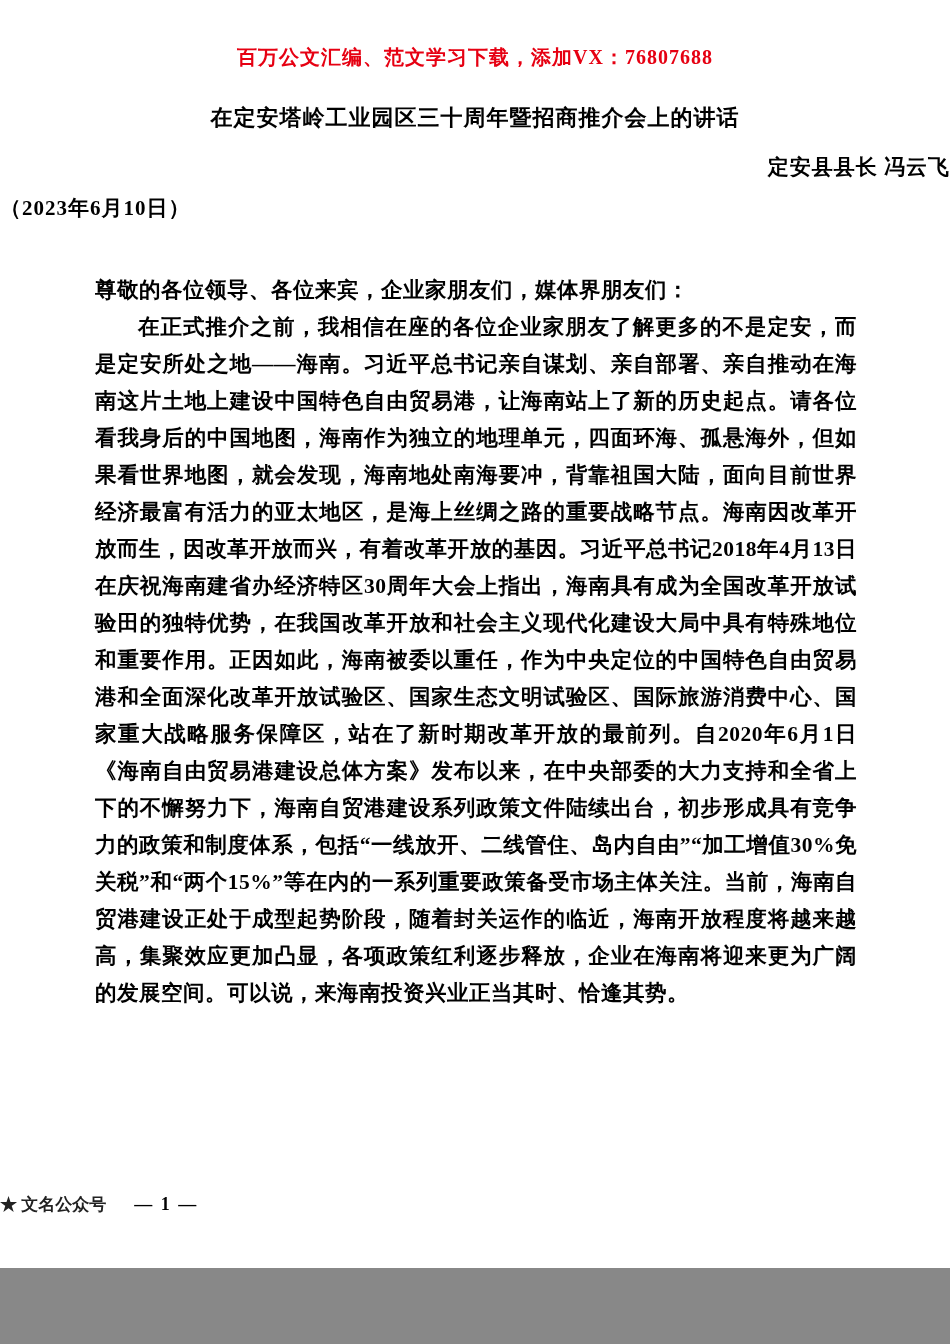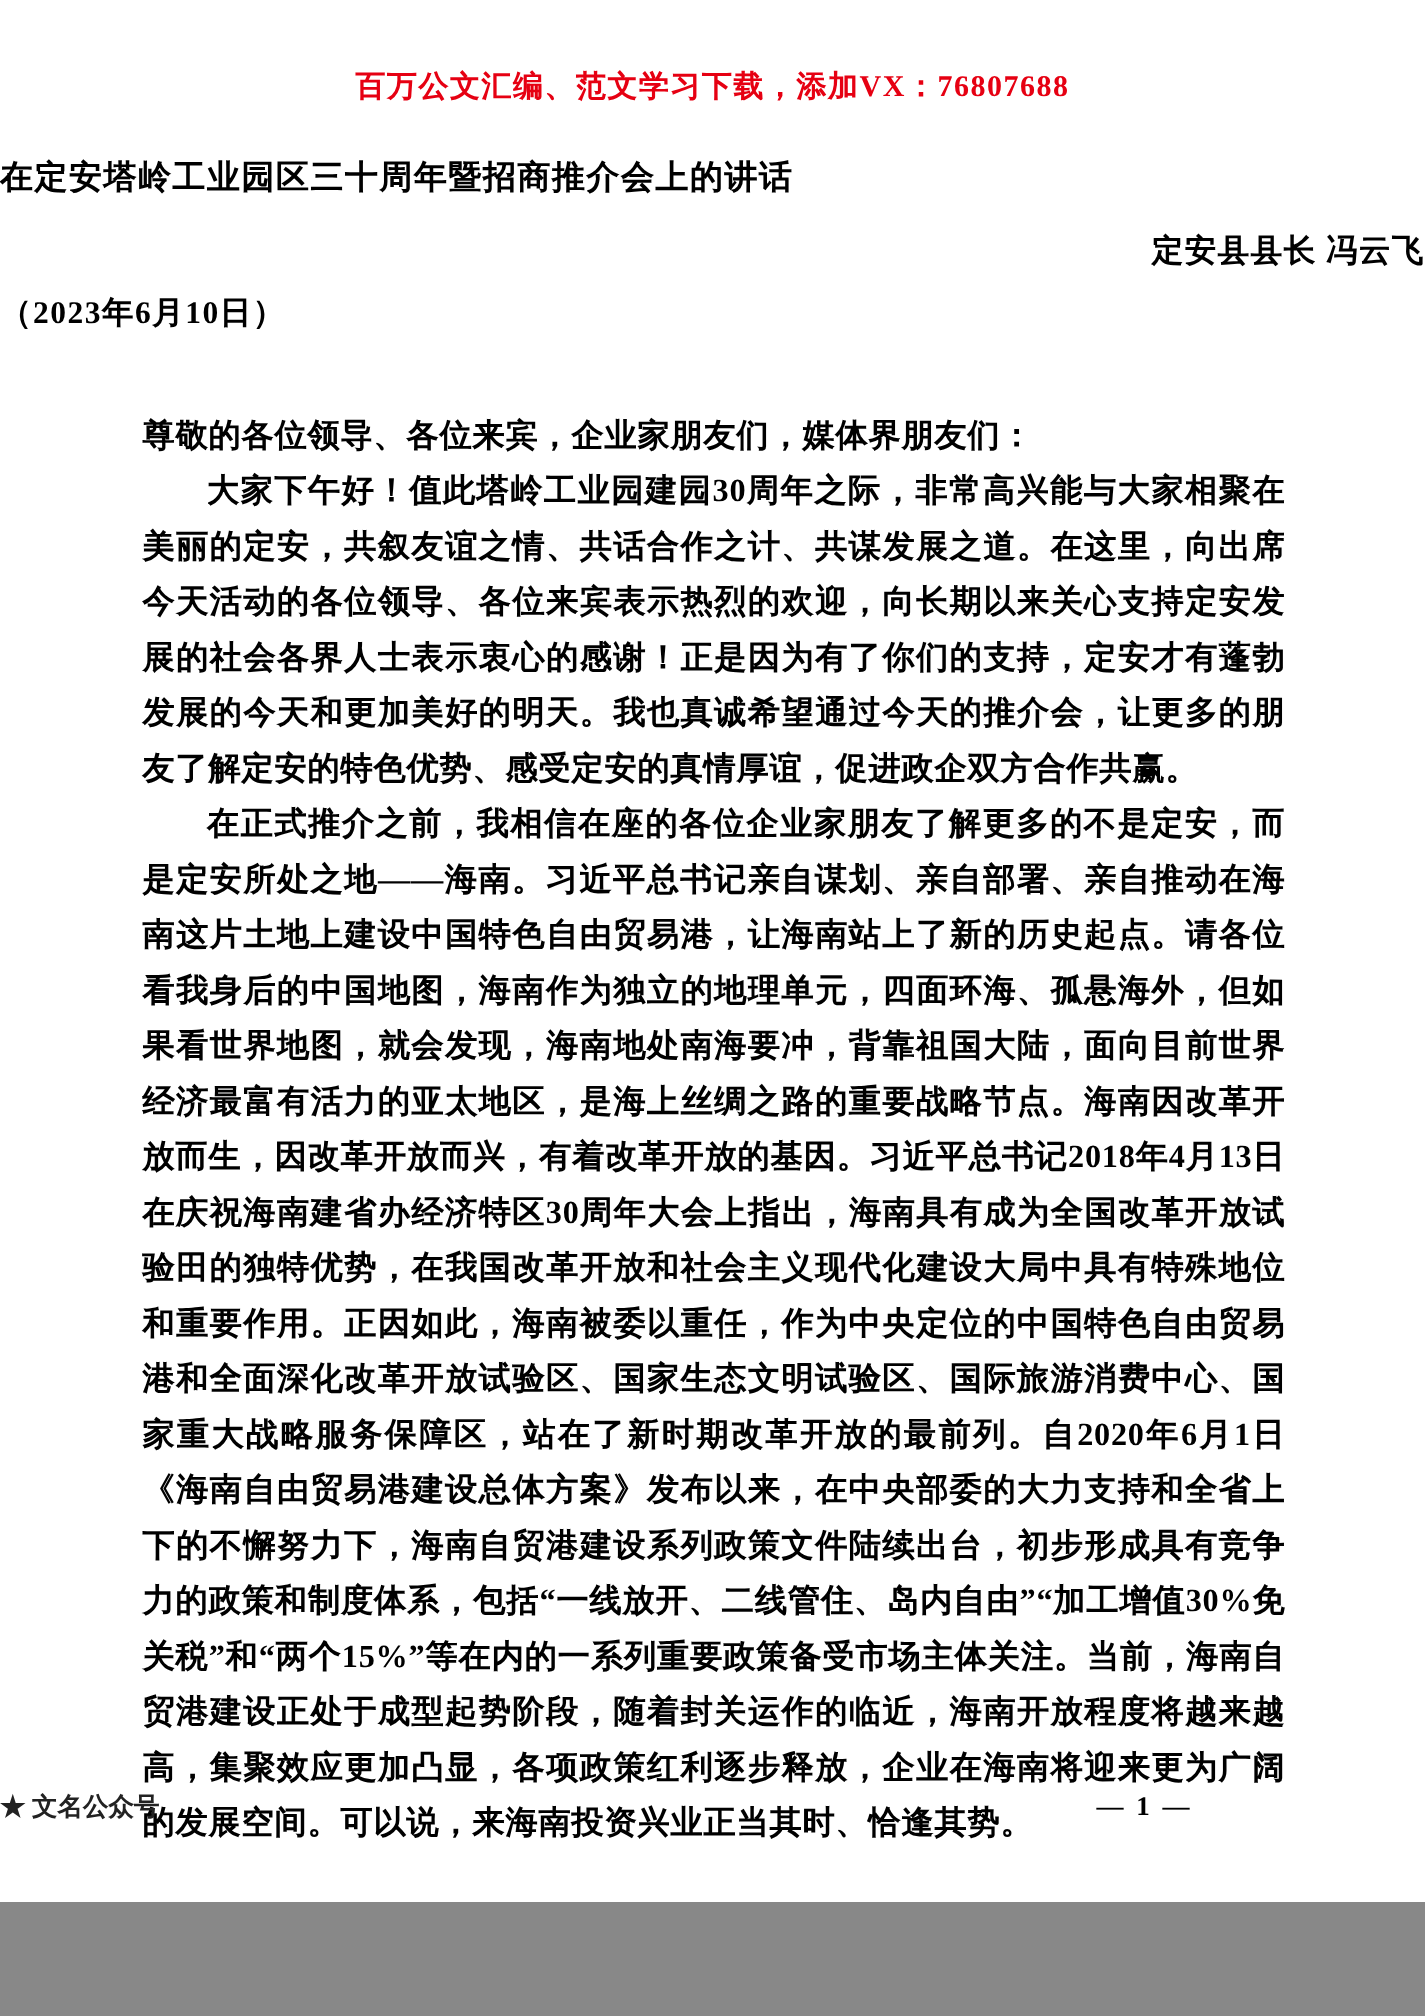--- a/index.html
+++ b/index.html
@@ -17,20 +17,21 @@
   .ad-line {
     padding-top: 44px;
     text-align: center;
     color: #e60012;
     font-size: 20px;
     font-weight: 600;
     letter-spacing: 1px;
   }
   .doc-title {
     margin-top: 32px;
+    text-align: center;
     font-size: 22px;
     font-weight: 700;
     letter-spacing: 1px;
   }
   .doc-author {
     margin-top: 20px;
     text-align: right;
     font-size: 21px;
     font-weight: 600;
     letter-spacing: 1px;
@@ -56,21 +57,21 @@
   }
   .para {
     text-indent: 2em;
   }
   .page-footer {
     position: absolute;
     left: 0;
     right: 155px;
     bottom: 52px;
     display: flex;
-    justify-content: space-between;
+    justify-content: flex-start;
     align-items: center;
     gap: 28px;
     font-size: 17px;
     font-weight: 600;
     color: #222222;
   }
   .page-number {
     font-size: 18px;
     letter-spacing: 2px;
     color: #000000;
@@ -84,21 +85,20 @@
   <div class="ad-line">百万公文汇编、范文学习下载，添加VX：76807688</div>
 
   <h1 class="doc-title">在定安塔岭工业园区三十周年暨招商推介会上的讲话</h1>
 
   <div class="doc-author">定安县县长 冯云飞</div>
 
   <div class="doc-date">（2023年6月10日）</div>
 
   <div class="doc-body">
     <p class="salutation">尊敬的各位领导、各位来宾，企业家朋友们，媒体界朋友们：</p>
-    <p class="para">大家下午好！值此塔岭工业园建园30周年之际，非常高兴能与大家相聚在美丽的定安，共叙友谊之情、共话合作之计、共谋发展之道。在这里，向出席今天活动的各位领导、各位来宾表示热烈的欢迎，向长期以来关心支持定安发展的社会各界人士表示衷心的感谢！正是因为有了你们的支持，定安才有蓬勃发展的今天和更加美好的明天。我也真诚希望通过今天的推介会，让更多的朋友了解定安的特色优势、感受定安的真情厚谊，促进政企双方合作共赢。</p>
     <p class="para">在正式推介之前，我相信在座的各位企业家朋友了解更多的不是定安，而是定安所处之地——海南。习近平总书记亲自谋划、亲自部署、亲自推动在海南这片土地上建设中国特色自由贸易港，让海南站上了新的历史起点。请各位看我身后的中国地图，海南作为独立的地理单元，四面环海、孤悬海外，但如果看世界地图，就会发现，海南地处南海要冲，背靠祖国大陆，面向目前世界经济最富有活力的亚太地区，是海上丝绸之路的重要战略节点。海南因改革开放而生，因改革开放而兴，有着改革开放的基因。习近平总书记2018年4月13日在庆祝海南建省办经济特区30周年大会上指出，海南具有成为全国改革开放试验田的独特优势，在我国改革开放和社会主义现代化建设大局中具有特殊地位和重要作用。正因如此，海南被委以重任，作为中央定位的中国特色自由贸易港和全面深化改革开放试验区、国家生态文明试验区、国际旅游消费中心、国家重大战略服务保障区，站在了新时期改革开放的最前列。自2020年6月1日《海南自由贸易港建设总体方案》发布以来，在中央部委的大力支持和全省上下的不懈努力下，海南自贸港建设系列政策文件陆续出台，初步形成具有竞争力的政策和制度体系，包括“一线放开、二线管住、岛内自由”“加工增值30%免关税”和“两个15%”等在内的一系列重要政策备受市场主体关注。当前，海南自贸港建设正处于成型起势阶段，随着封关运作的临近，海南开放程度将越来越高，集聚效应更加凸显，各项政策红利逐步释放，企业在海南将迎来更为广阔的发展空间。可以说，来海南投资兴业正当其时、恰逢其势。</p>
   </div>
 
   <div class="page-footer">
     <span class="watermark">★ 文名公众号</span>
     <span class="page-number">— 1 —</span>
   </div>
 
 </div>
 

